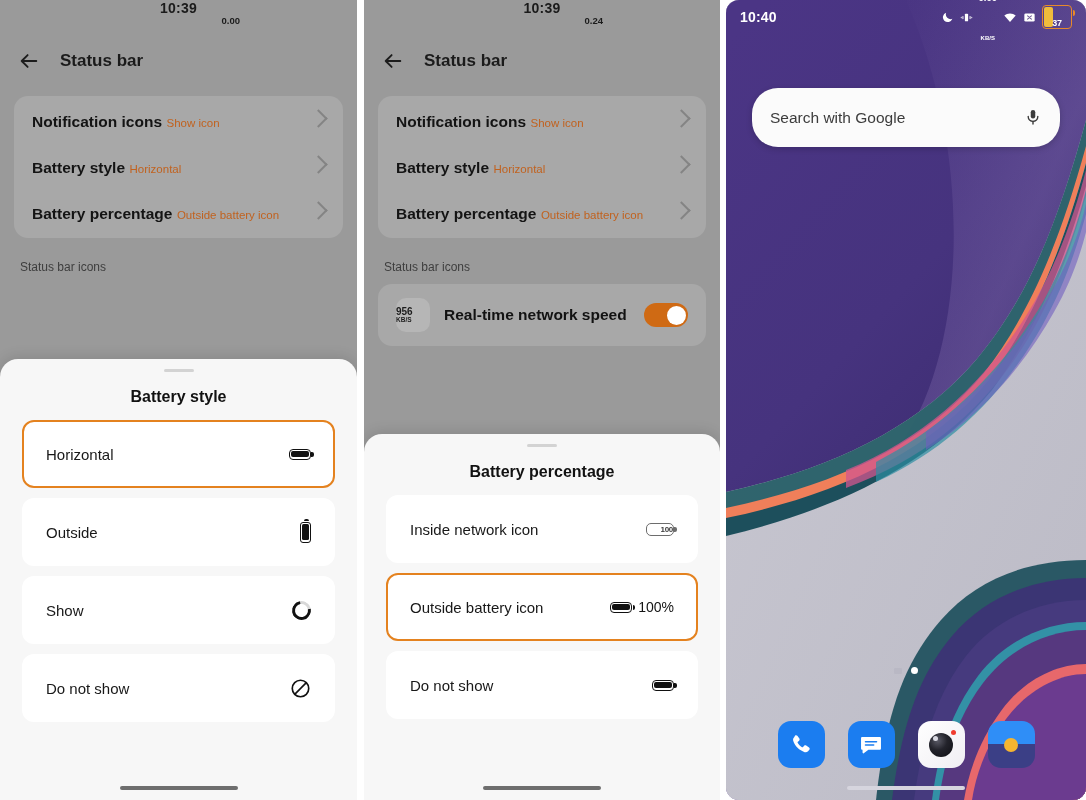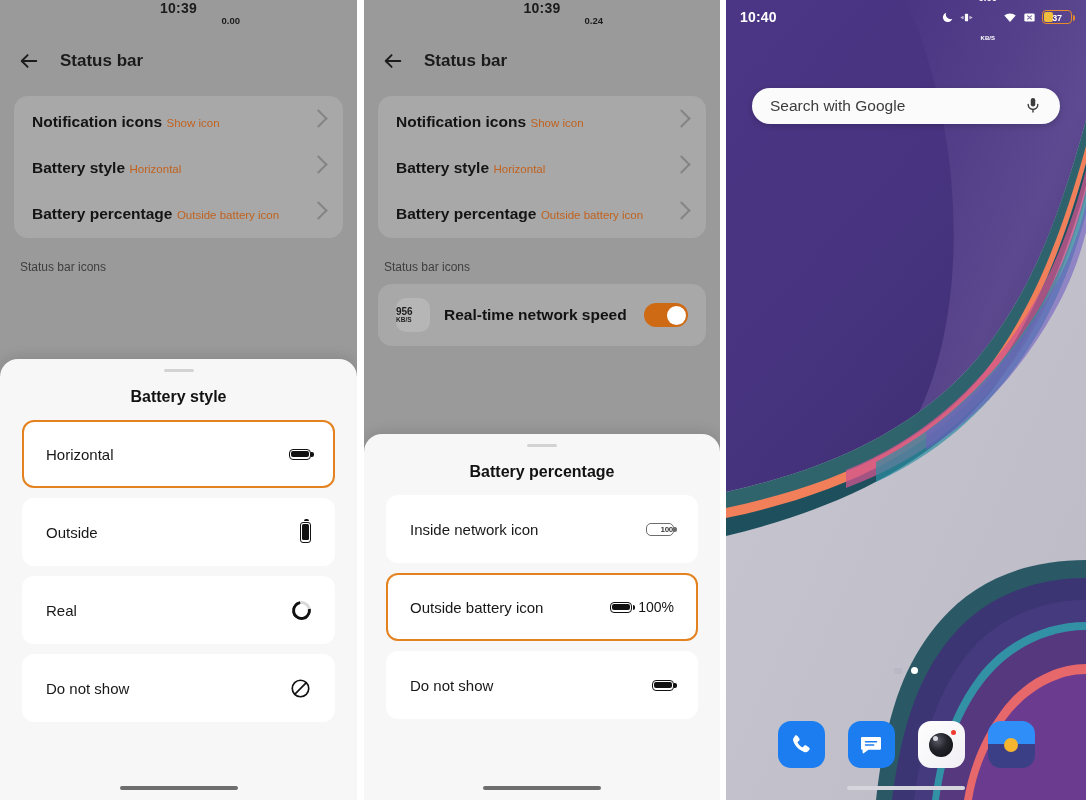--- a/index.html
+++ b/index.html
@@ -5,21 +5,21 @@
   html,body{margin:0;padding:0;background:#ffffff;}
   *{box-sizing:border-box;}
   body{font-family:"Liberation Sans", sans-serif;-webkit-font-smoothing:antialiased;}
 
   .stage{position:relative;width:1086px;height:800px;background:#ffffff;overflow:hidden;}
 
   
   .panel{position:absolute;top:0;height:800px;overflow:hidden;}
   #panel1{left:0;width:357px;background:#9a9a9a;}
   #panel2{left:364px;width:356px;background:#9a9a9a;}
-  #panel3{left:726px;width:360px;background:#4c1d95;}
+  #panel3{left:726px;width:360px;background:#4c1d95;border-radius:13px;}
 
   
   .statusbar{position:relative;height:34px;display:flex;align-items:center;
              padding:0 14px;font-size:13.5px;font-weight:bold;}
   .sb-dark{color:#1b1b1b;flex-direction:column;}
   .sb-light{color:#ffffff;}
   .sb-time{letter-spacing:.2px;font-size:14px;}
   .sb-right{margin-left:auto;display:flex;align-items:center;gap:6px;}
 
   .ic{display:inline-flex;align-items:center;justify-content:center;}
@@ -32,21 +32,21 @@
 
   
   .battshell{position:relative;width:24px;height:12px;border:1.6px solid currentColor;
              border-radius:4px;display:flex;align-items:center;padding:1.4px;}
   .battshell:after{content:"";position:absolute;right:-4px;top:3px;width:2.4px;height:5px;
              background:currentColor;border-radius:0 2px 2px 0;}
   .battfill{height:100%;background:#f0bc3c;border-radius:2px;}
   .battpct{font-size:13px;font-weight:bold;margin-left:2px;}
 
   
-  .batt-inside{position:relative;width:30px;height:14px;border:1.6px solid #e8892a;
+  .batt-inside{position:relative;width:30px;height:24px;border:1.6px solid #e8892a;
                border-radius:4px;display:flex;align-items:flex-end;justify-content:center;}
   .batt-inside:after{content:"";position:absolute;right:-4px;top:4px;width:2.4px;height:6px;
                background:#e8892a;border-radius:0 2px 2px 0;}
   .batt-inside .bfill{position:absolute;left:1.4px;top:1.4px;bottom:1.4px;width:9px;
                background:#f0bc3c;border-radius:2px;}
   .batt-inside .bnum{position:relative;font-size:9px;font-weight:bold;color:#ffffff;
                letter-spacing:-.2px;z-index:2;}
 
   
   .settings{position:absolute;left:0;top:34px;right:0;bottom:0;background:#9a9a9a;}
@@ -98,21 +98,21 @@
             display:flex;align-items:center;justify-content:flex-end;}
   .g-inside:after{content:"";position:absolute;right:-3.5px;top:3.4px;width:2.2px;height:5px;background:#6d6d6d;border-radius:0 2px 2px 0;}
   .g-inside span{font-size:8px;font-weight:bold;color:#3c3c3c;letter-spacing:-.3px;}
 
   .homebar{position:absolute;left:50%;transform:translateX(-50%);bottom:10px;
            width:118px;height:4px;border-radius:3px;background:#6e6e6e;}
   .homebar.light{background:#d6d5de;}
 
   
   .wall{position:absolute;inset:0;background:#c3c2cc;overflow:hidden;}
-  .searchbar{position:absolute;left:26px;right:26px;top:88px;height:36px;border-radius:26px;
+  .searchbar{position:absolute;left:26px;right:26px;top:88px;height:59px;border-radius:26px;
              background:#fbfbfb;display:flex;align-items:center;padding:0 18px;
              box-shadow:0 2px 6px rgba(0,0,0,.18);cursor:text;}
   .searchbar .ph{flex:1;font-size:15.5px;color:#3c3c3c;}
   .mic{width:18px;height:26px;}
   .pagedots{position:absolute;left:0;right:0;bottom:126px;display:flex;justify-content:center;
             align-items:center;gap:9px;}
   .dot{width:7px;height:7px;border-radius:50%;background:#ffffff;}
   .dot.sq{width:8px;height:6px;border-radius:1px;background:#b9b8c4;}
   .dock{position:absolute;left:0;right:0;bottom:32px;display:flex;justify-content:center;gap:23px;}
   .appicon{width:47px;height:47px;border-radius:13px;display:flex;align-items:center;
@@ -223,21 +223,21 @@
       </div>
       <div class="opt">
         <span class="opt-label">Outside</span>
         <span class="opt-icon">
             <span class="g-vert">
               <i></i>
             </span>
           </span>
       </div>
       <div class="opt">
-        <span class="opt-label">Real</span>
+        <span class="opt-label">Show</span>
         <span class="opt-icon">
             <span class="g-loop"></span>
           </span>
       </div>
       <div class="opt">
         <span class="opt-label">Do not show</span>
         <span class="opt-icon">
           <svg width="21" height="21" viewBox="0 0 24 24">
               <circle cx="12" cy="12" r="9.4" fill="none" stroke="#111" stroke-width="1.9"></circle>
               <line x1="5.6" y1="18.4" x2="18.4" y2="5.6" stroke="#111" stroke-width="1.9"></line>

